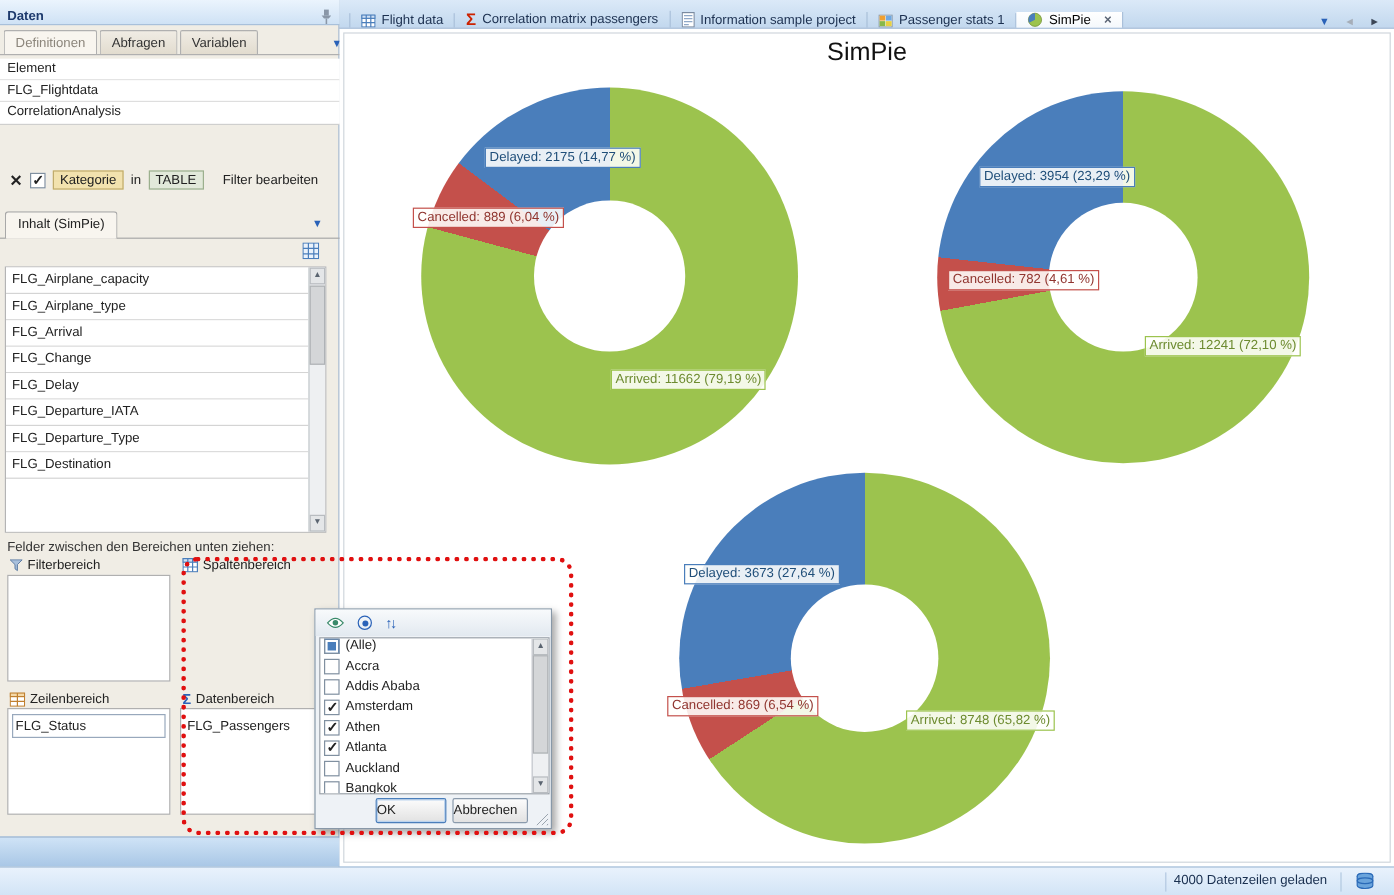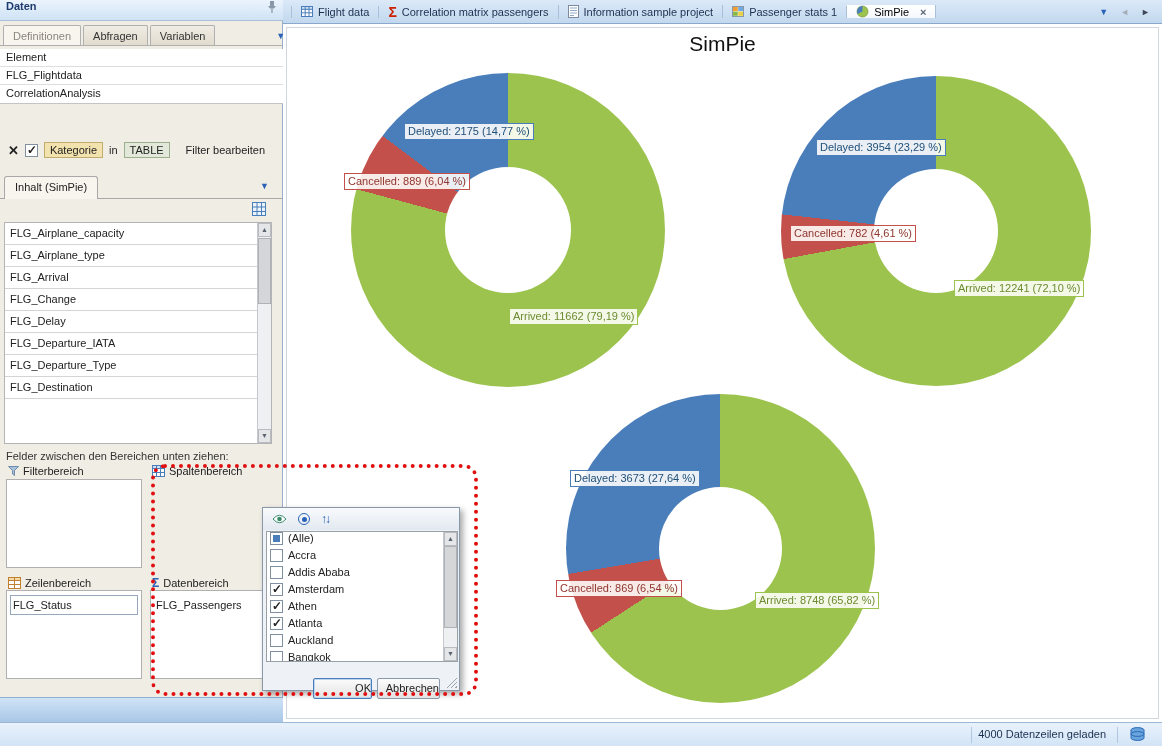--- a/index.html
+++ b/index.html
@@ -3,21 +3,21 @@
 <meta charset="utf-8">
 <style>
   *{box-sizing:border-box;margin:0;padding:0}
   body{margin:0;background:#fff}
   .app{position:relative;width:1162px;height:746px;overflow:hidden;
        font-family:"Liberation Sans",sans-serif;font-size:11px;color:#222;background:#fff}
 
   
   .sidebar{position:absolute;left:0;top:0;width:283px;height:722px;background:#f0ede5;border-right:1px solid #98b0cc}
   .sb-header{position:absolute;left:0;top:0;width:283px;height:21px;background:linear-gradient(#ebf4fd,#cfe2f5);
-             border-bottom:1px solid #a8c0da;display:flex;align-items:flex-start;padding:0 6px}
+             border-bottom:1px solid #a8c0da;display:flex;align-items:flex-end;padding:0 6px}
   .sb-title{font-weight:bold;color:#1d3a6d}
   .pin{margin-left:auto;cursor:pointer;line-height:0}
   .sb-tabs{position:absolute;left:0;top:22px;width:327px;height:24px;display:flex;align-items:flex-end;border-bottom:1px solid #b0b0b0;padding-left:3px}
   .sb-tab{padding:4px 9px 3px;border:1px solid #b0b0b0;border-bottom:none;border-radius:2px 2px 0 0;margin-right:2px;
           background:linear-gradient(#f0ece4,#e2dccf);color:#333;cursor:pointer}
   .sb-tab.active{background:#f8f5ef;color:#8c867c}
   .sb-tab-ctrls{margin-left:auto;display:flex;align-items:center;gap:8px;padding:0 8px 4px 0}
   .chev{color:#2a62b8;font-size:9px;cursor:pointer}
   .navl{color:#a6aeb8;font-size:9px;cursor:pointer}
   .navr{color:#3c4656;font-size:9px;cursor:pointer}
@@ -59,21 +59,21 @@
   .token-plain{position:absolute;left:5px;top:8px;cursor:pointer}
   .funnel-btn{margin-left:auto;width:16px;height:16px;border:1px solid #98a8bc;background:#edf3fa;display:flex;
               align-items:center;justify-content:center;cursor:pointer}
   .sigma{color:#2a62b8;font-weight:bold;font-size:12px;line-height:10px}
   .sigma.red{color:#cc2200;font-size:14px}
 
   .sb-bottom-bar{position:absolute;left:0;top:697px;width:283px;height:25px;
                  background:linear-gradient(#cfe3f6,#a9c7e6);border-top:1px solid #8fb0d4}
 
   
-  .main-tabbar{position:absolute;left:283px;top:0;width:879px;height:24px;display:flex;align-items:center;
+  .main-tabbar{position:absolute;left:283px;top:0;width:879px;height:24px;display:flex;align-items:flex-end;
                background:linear-gradient(#dbe9f8,#c2d8ee);border-bottom:1px solid #89a8cc;padding-left:8px}
   .mtab{display:flex;align-items:center;gap:5px;padding:0 9px;border-right:1px solid #aac0da;color:#1c3050;cursor:pointer;white-space:nowrap}
   .mtab:first-child{border-left:1px solid #aac0da}
   .mtab.active{background:linear-gradient(#ffffff,#f4f8fc);color:#000}
   .tclose{margin-left:6px;color:#5a6474;font-weight:bold;cursor:pointer}
   .mtab-ctrls{margin-left:auto;display:flex;align-items:center;gap:12px;padding-right:12px}
   .ticon{line-height:0;flex:none}
 
   
   .main-content{position:absolute;left:283px;top:24px;width:879px;height:698px;background:#fff}
@@ -96,22 +96,22 @@
          border:1px solid #8898a8;box-shadow:3px 3px 6px rgba(0,0,0,0.35);z-index:30}
   .popup-toolbar{position:absolute;left:0;top:0;right:0;height:22px;display:flex;align-items:center;gap:11px;
                  padding:0 9px;background:linear-gradient(#f8fafc,#e2e9f0)}
   .radio-ico{width:12px;height:12px;border:1px solid #2a62b8;border-radius:50%;display:inline-flex;
              align-items:center;justify-content:center;cursor:pointer}
   .radio-dot{width:5px;height:5px;border-radius:50%;background:#2a62b8}
   .sort-ico{color:#2a62b8;font-weight:bold;font-size:12px;letter-spacing:-2px;cursor:pointer}
   .popup-list{position:absolute;left:3px;top:23px;width:192px;height:131px;background:#fff;border:1px solid #98a0a8;overflow:hidden}
   .popup-rows{position:absolute;left:0;top:0;right:14px}
   .popup-row{height:17px;display:flex;align-items:flex-start;gap:5px;padding-left:3px;cursor:pointer}
-  .popup-btn{position:absolute;top:170px;height:21px;background:linear-gradient(#fcfcfc,#e2e2e2);
-             border:1px solid #8a9aac;text-align:right;line-height:19px;cursor:pointer;border-radius:2px}
+  .popup-btn{position:absolute;top:157px;height:21px;background:linear-gradient(#fcfcfc,#e2e2e2);
+             border:1px solid #8a9aac;text-align:left;line-height:19px;cursor:pointer;border-radius:2px}
   .btn-ok{left:50px;width:59px;border-color:#4a7ebb;box-shadow:inset 0 0 0 1px #bcd4ee}
   .btn-cancel{left:114px;width:63px}
   .grip{position:absolute;right:2px;bottom:2px;width:11px;height:11px;cursor:nwse-resize;
         background:repeating-linear-gradient(135deg,transparent 0 2px,#9aa4ae 2px 3px);
         clip-path:polygon(100% 0,100% 100%,0 100%)}
 
   
   .red-annot{position:absolute;left:151px;top:464px;width:327px;height:232px;border:4px dotted #e01010;
              border-radius:14px;z-index:40;pointer-events:none}
 </style>

